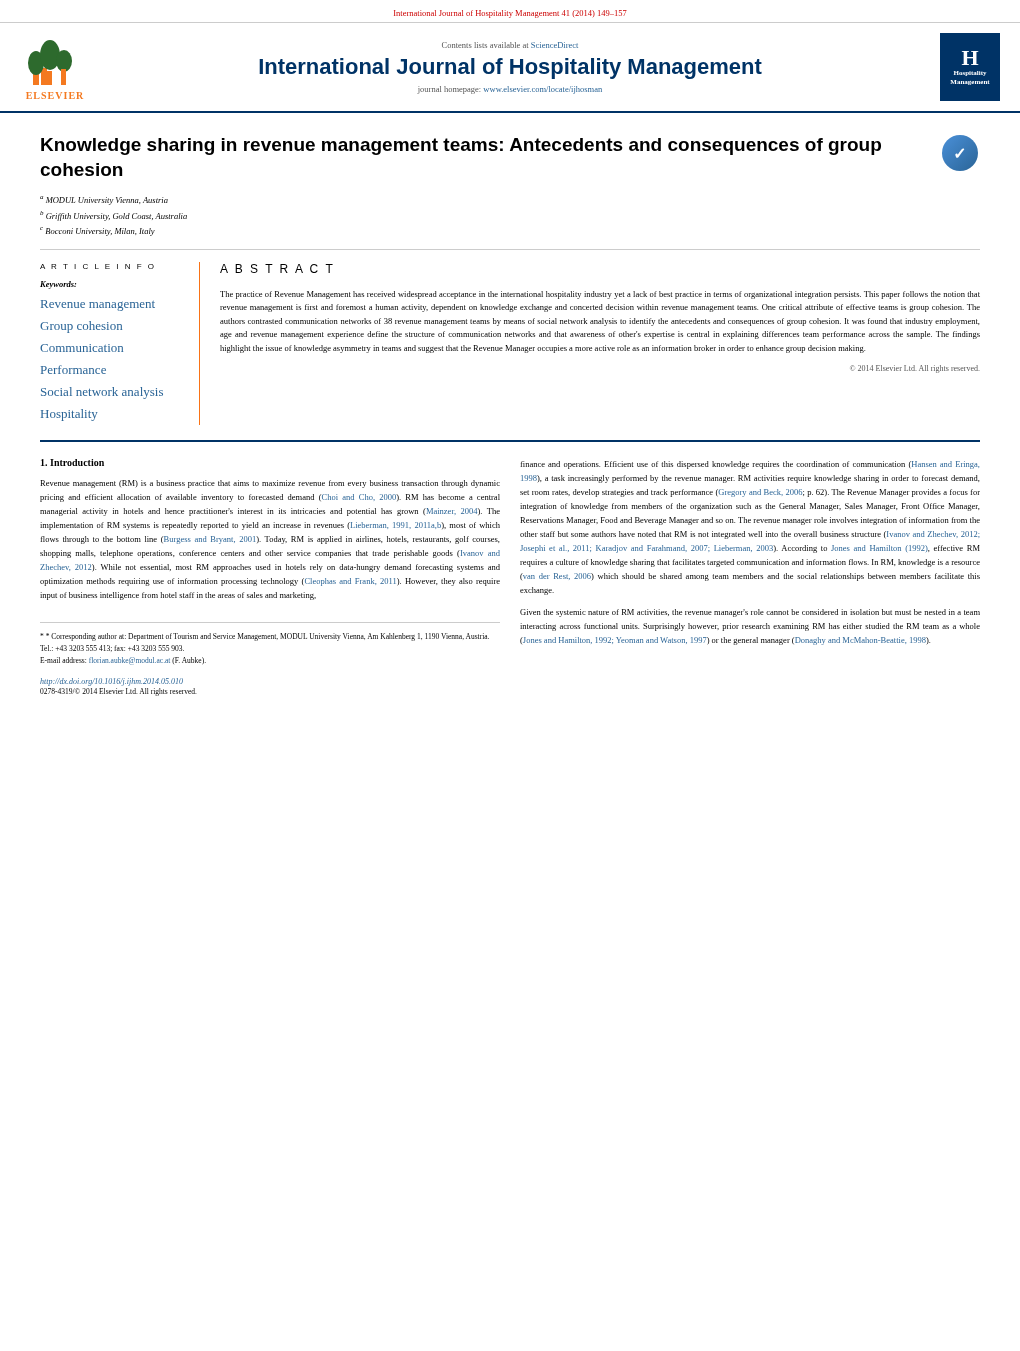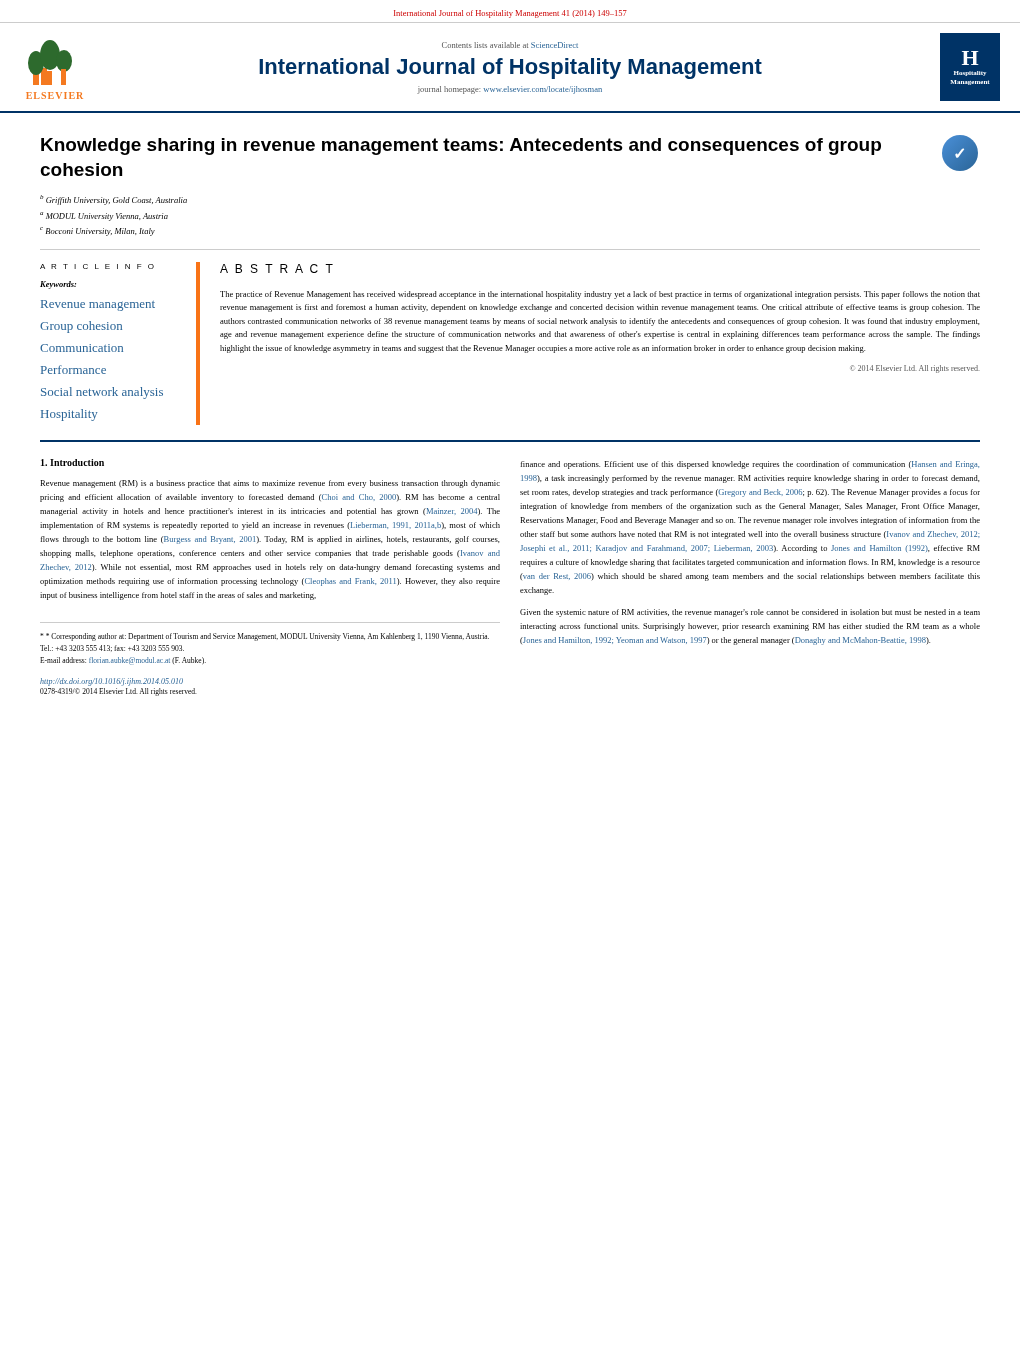--- a/index.html
+++ b/index.html
@@ -200,21 +200,21 @@
       display: flex;
       gap: 20px;
       border-top: 1px solid #ccc;
       padding-top: 12px;
       margin-bottom: 15px;
     }
 
     .article-info {
       width: 160px;
       flex-shrink: 0;
-      border-right: 4px solid #f97316;
+      border-right: 1px solid #f97316;
       padding-right: 15px;
     }
 
     .article-info-title {
       font-size: 8px;
       letter-spacing: 2px;
       color: #000;
       margin-bottom: 8px;
       font-family: Arial, sans-serif;
     }
@@ -381,24 +381,24 @@
     <div class="article-title-section">
       <div class="article-title">Knowledge sharing in revenue management teams: Antecedents and consequences of group cohesion</div>
       <div class="crossmark-logo">
         <div class="crossmark-circle">✓</div>
       </div>
     </div>
 
 
     <div class="affiliations">
       <div class="affiliation-line">
+        <span class="affil-sup">a</span> MODUL University Vienna, Austria
+      </div>
+      <div class="affiliation-line">
         <span class="affil-sup">b</span> Griffith University, Gold Coast, Australia
-      </div>
-      <div class="affiliation-line">
-        <span class="affil-sup">a</span> MODUL University Vienna, Austria
       </div>
       <div class="affiliation-line">
         <span class="affil-sup">c</span> Bocconi University, Milan, Italy
       </div>
     </div>
 
     <div class="article-info-abstract">
 
       <div class="article-info">
         <div class="article-info-title">A R T I C L E   I N F O</div>

